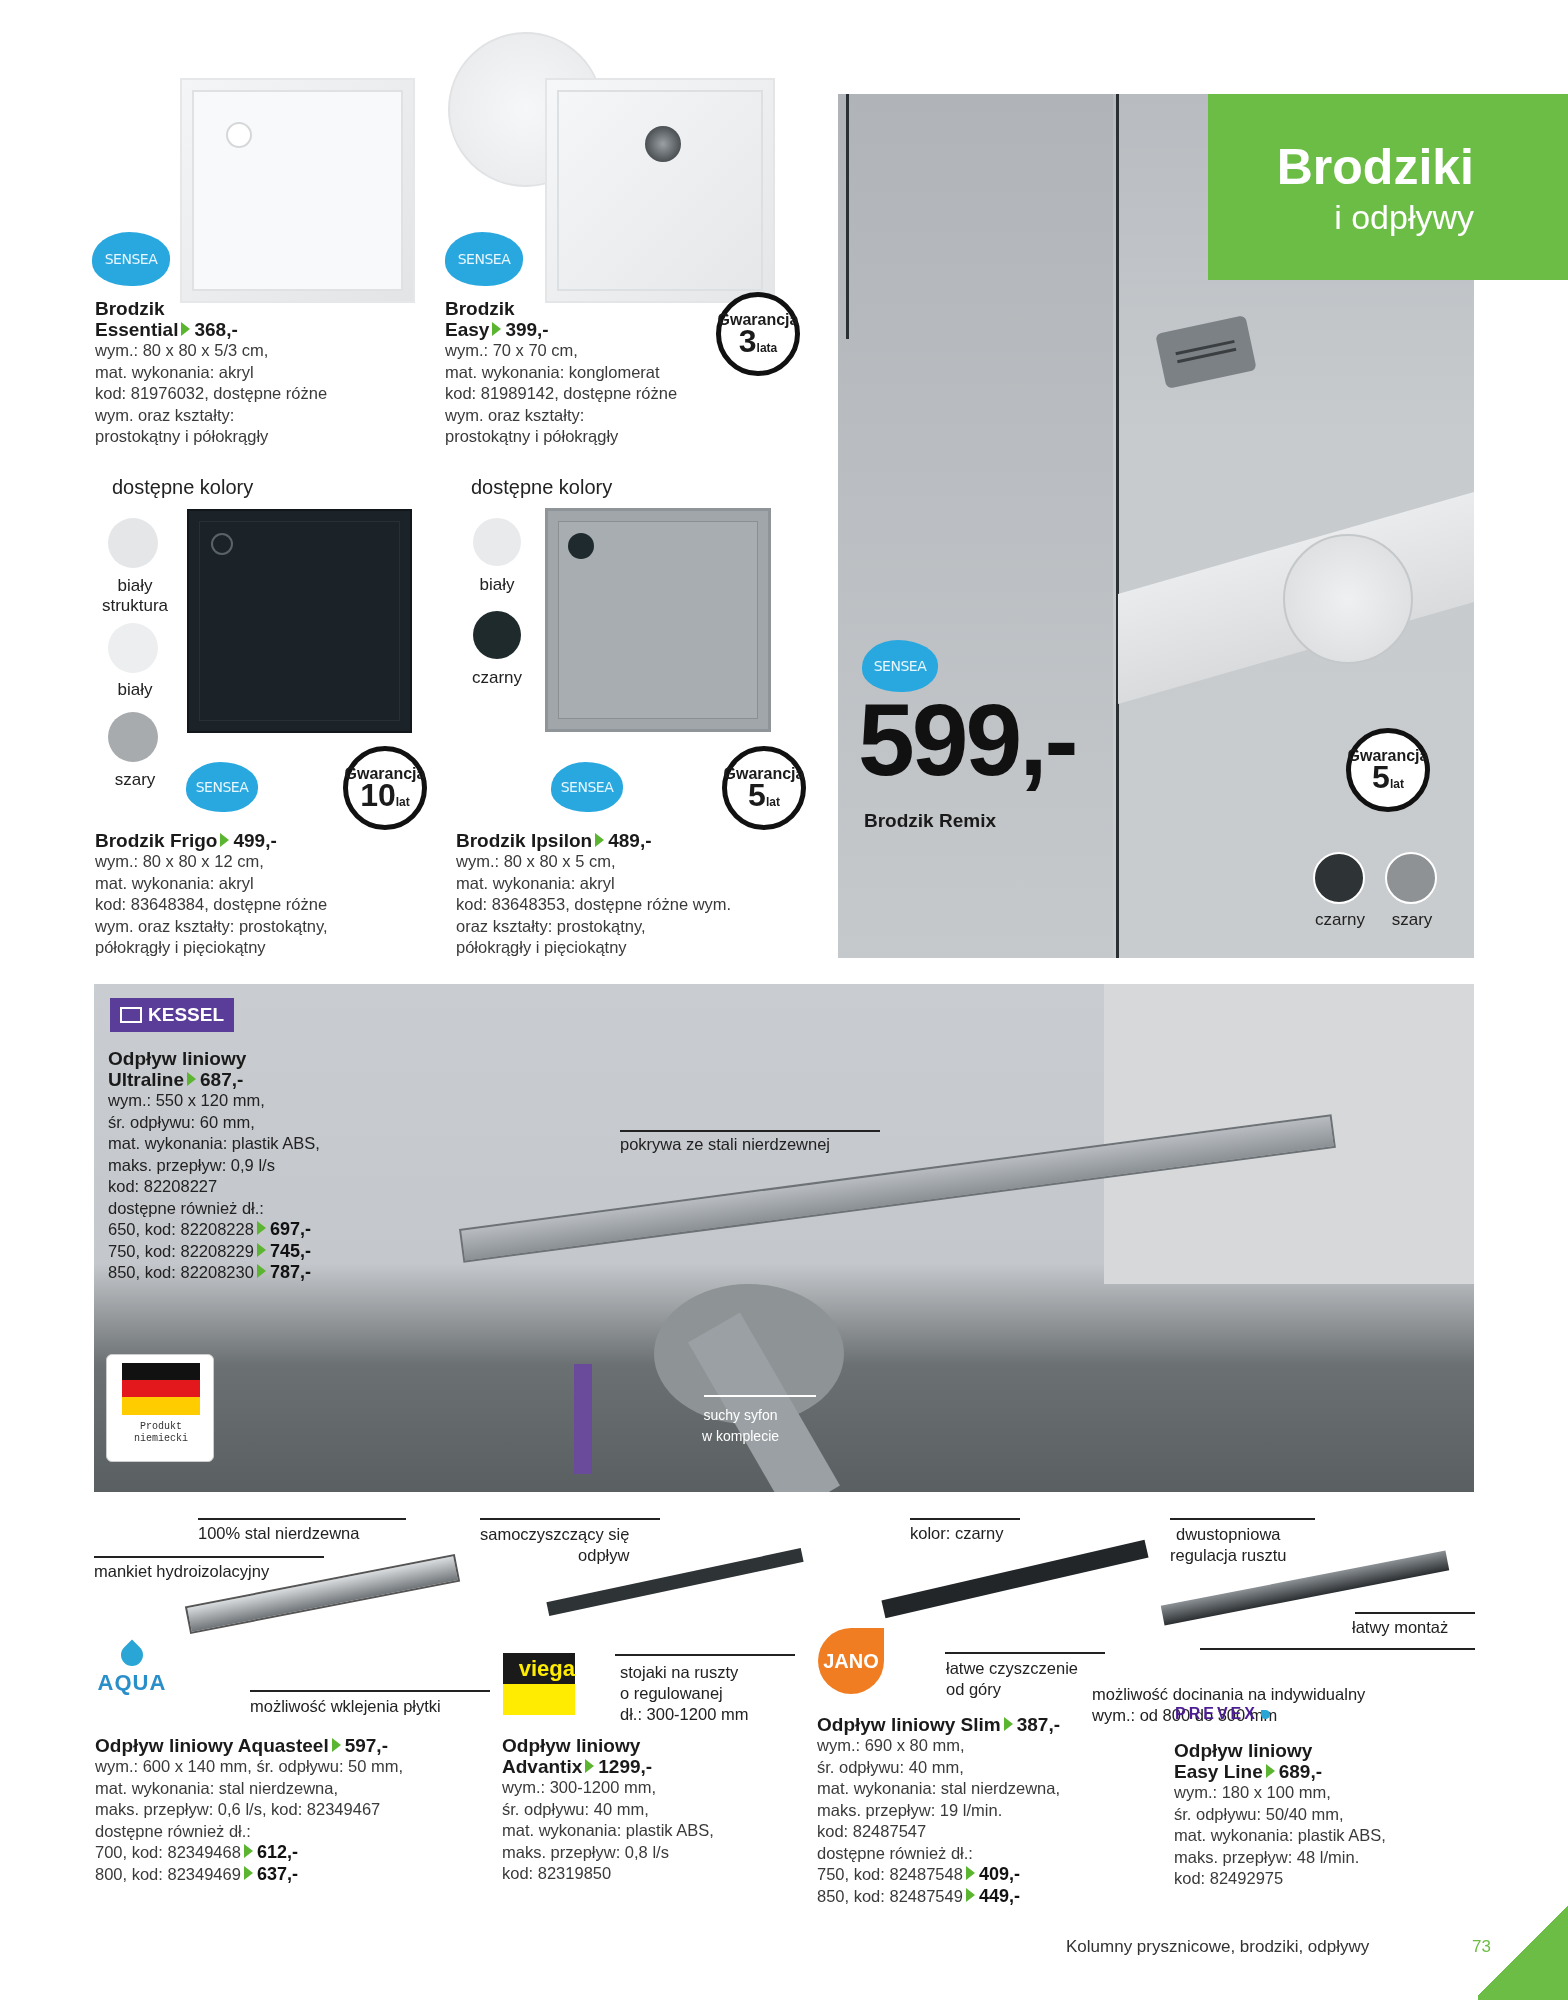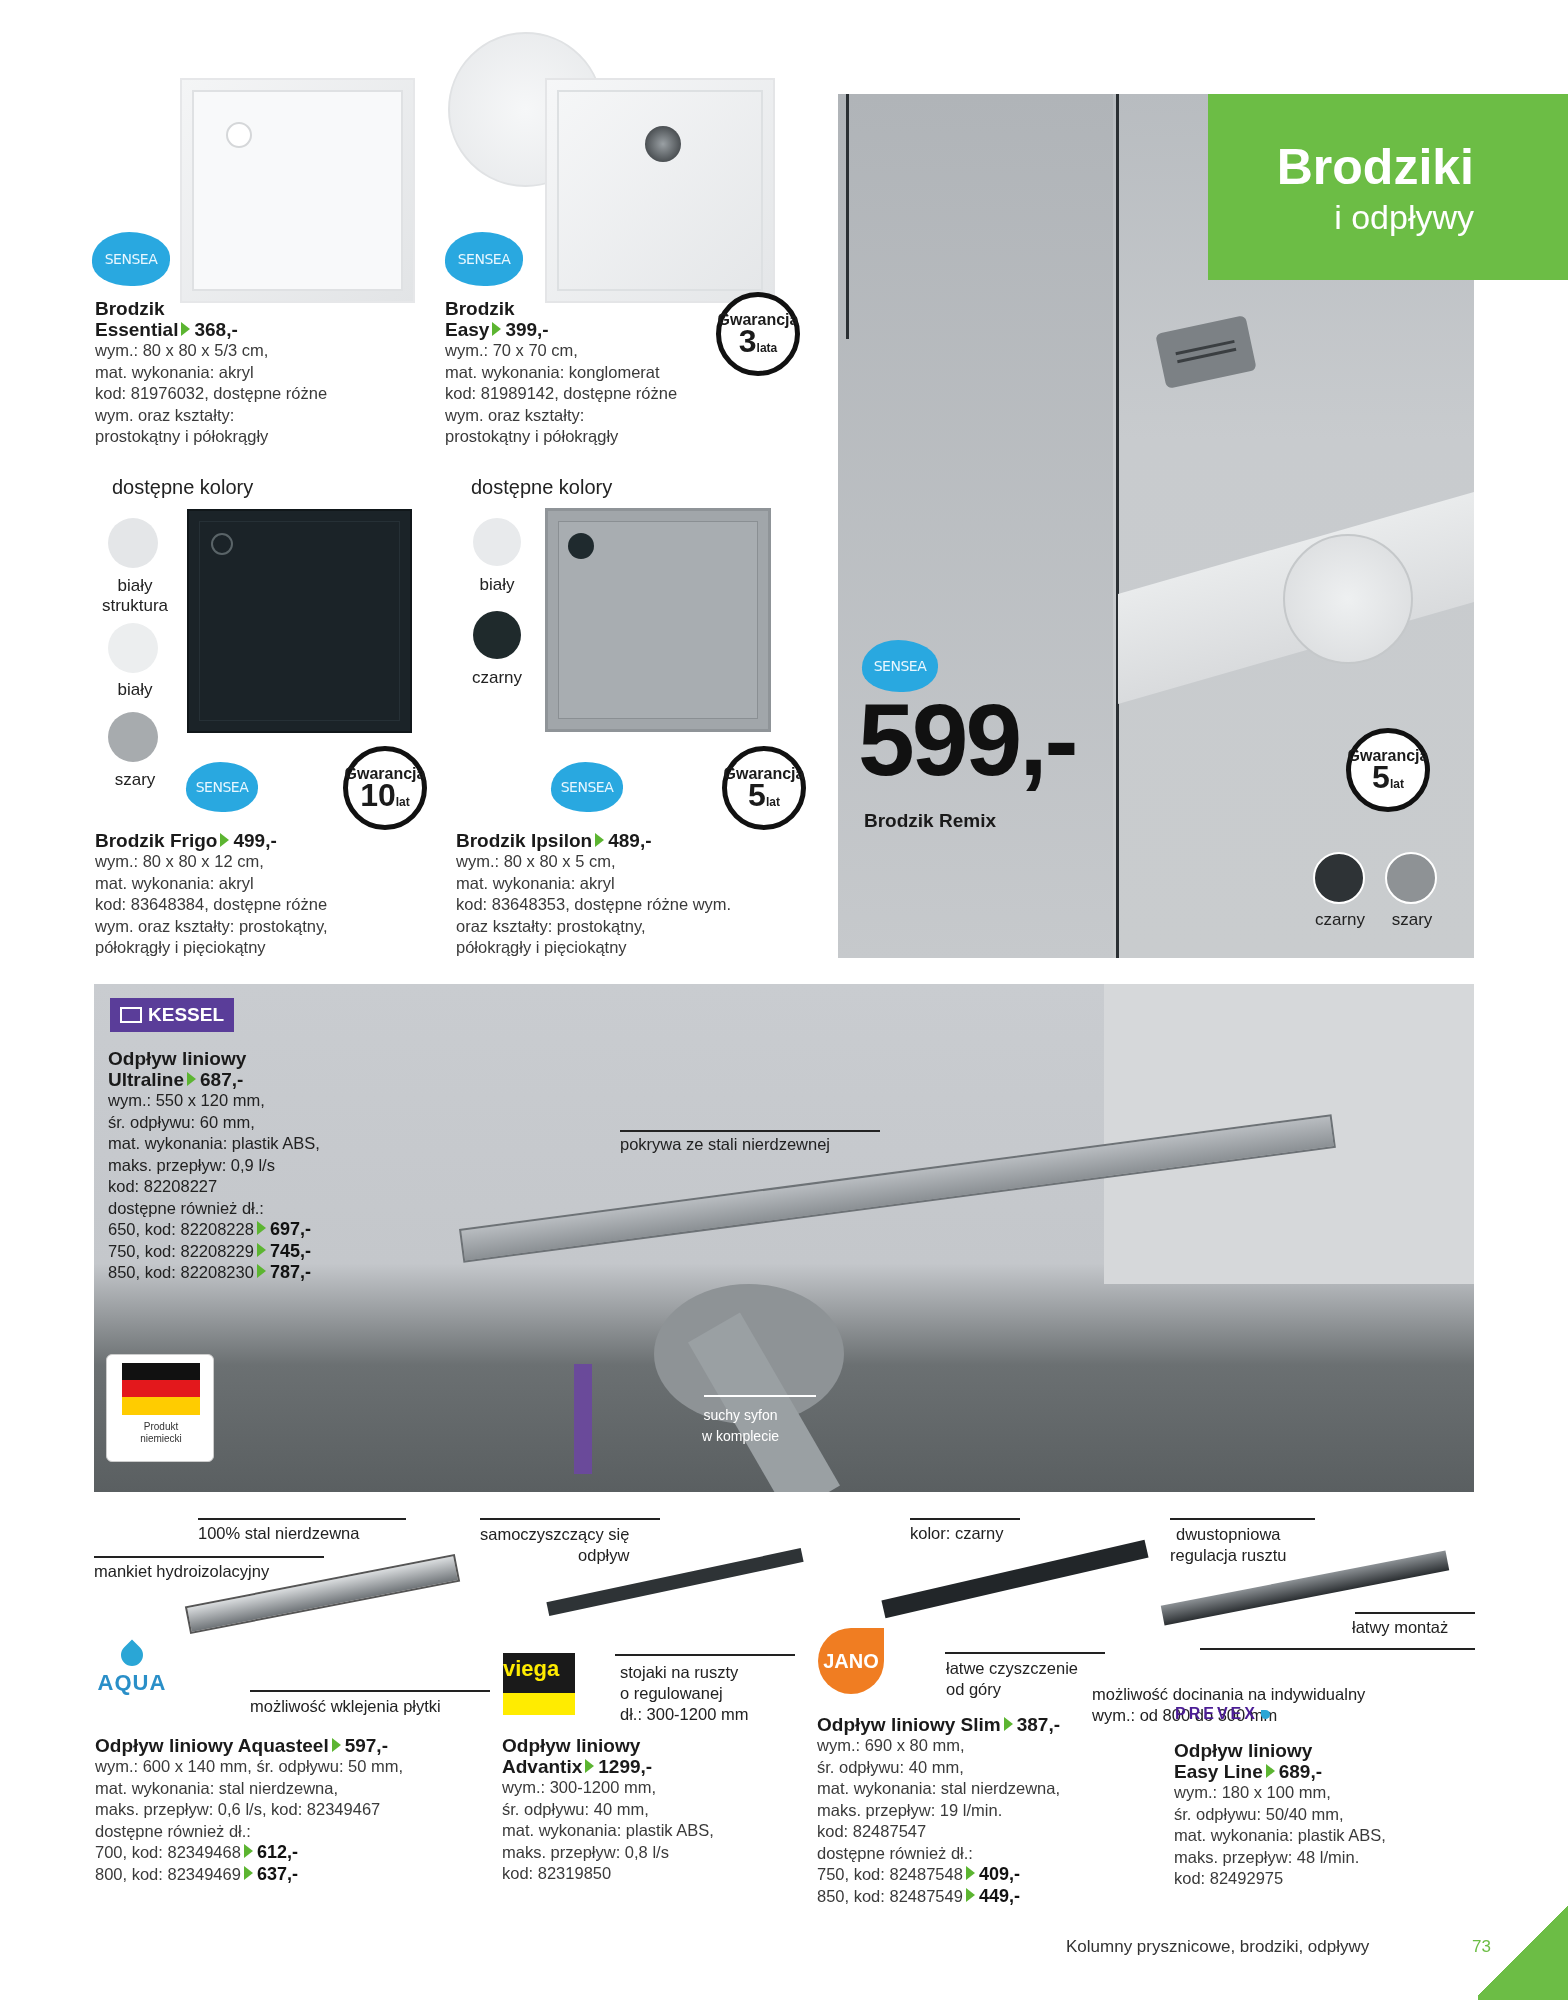--- a/index.html
+++ b/index.html
@@ -178,21 +178,21 @@
     <div class="variant"><span>850, kod: 82208230</span><span class="arrow"></span><b>787,-</b></div>
   </div>
 </div>
 <div class="abs callout-line" style="left:620px;top:1130px;width:260px;"></div>
 <div class="abs callout" style="left:620px;top:1135px;">pokrywa ze stali nierdzewnej</div>
 <div class="abs callout-line" style="left:704px;top:1395px;width:112px;background:#fff;"></div>
 <div class="abs" style="left:702px;top:1405px;color:#fff;font-size:14px;text-align:center;line-height:21px;">
   <div>suchy syfon</div>
   <div>w komplecie</div>
 </div>
-<div class="abs" style="left:106px;top:1354px;width:108px;height:108px;background:#fff;border-radius:6px;border:1px solid #ccc;">
+<div class="abs" style="left:106px;top:1354px;width:108px;height:108px;background:#fff;border-radius:6px;border:1px solid #ccc;font-family:Liberation Mono, monospace;">
   <div class="abs" style="left:15px;top:8px;width:78px;height:52px;background:linear-gradient(180deg,#111 0 33%,#e3181c 33% 66%,#ffcc00 66% 100%);"></div>
   <div class="abs" style="left:0;top:66px;width:108px;text-align:center;font-size:10px;line-height:12px;color:#333;">
     <div>Produkt</div>
     <div>niemiecki</div>
   </div>
 </div>
 
 <div class="abs callout-line" style="left:198px;top:1518px;width:208px;"></div>
 <div class="abs callout" style="left:198px;top:1524px;">100% stal nierdzewna</div>
 <div class="abs callout-line" style="left:94px;top:1556px;width:230px;"></div>
@@ -217,21 +217,21 @@
 </div>
 
 <div class="abs callout-line" style="left:480px;top:1518px;width:180px;"></div>
 <div class="abs callout" style="left:480px;top:1524px;text-align:right;line-height:21px;">
   <div>samoczyszczący się</div>
   <div>odpływ</div>
 </div>
 <div class="abs" style="left:545px;top:1575px;width:260px;height:14px;background:#2e3336;transform:rotate(-12deg);"></div>
 <div class="abs callout-line" style="left:615px;top:1654px;width:180px;"></div>
 <div class="abs" style="left:503px;top:1653px;width:72px;height:62px;background:#ffec00;">
-  <div style="background:#1a1a1a;color:#ffec00;font-weight:bold;font-size:22px;text-align:left;height:40px;line-height:32px;">viega</div>
+  <div style="background:#1a1a1a;color:#ffec00;font-weight:bold;font-size:22px;text-align:right;height:31px;line-height:32px;">viega</div>
 </div>
 <div class="abs callout" style="left:620px;top:1662px;line-height:21px;">
   <div>stojaki na ruszty</div>
   <div>o regulowanej</div>
   <div>dł.: 300-1200 mm</div>
 </div>
 <div class="abs" style="left:502px;top:1735px;width:300px;">
   <div class="pname">Odpływ liniowy</div>
   <div class="pname"><span>Advantix</span><span class="arrow"></span><span class="price">1299,-</span></div>
   <div class="spec">

